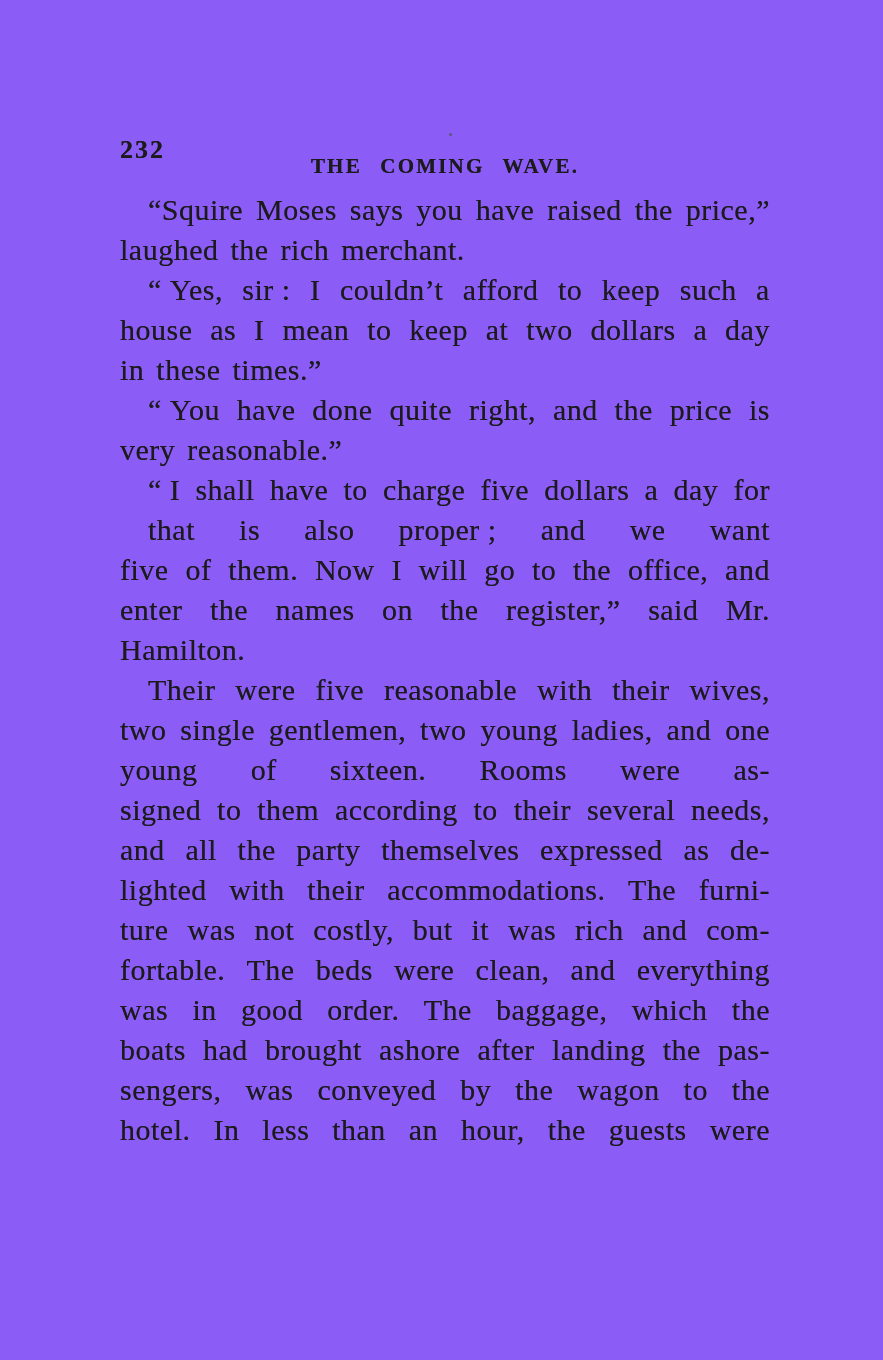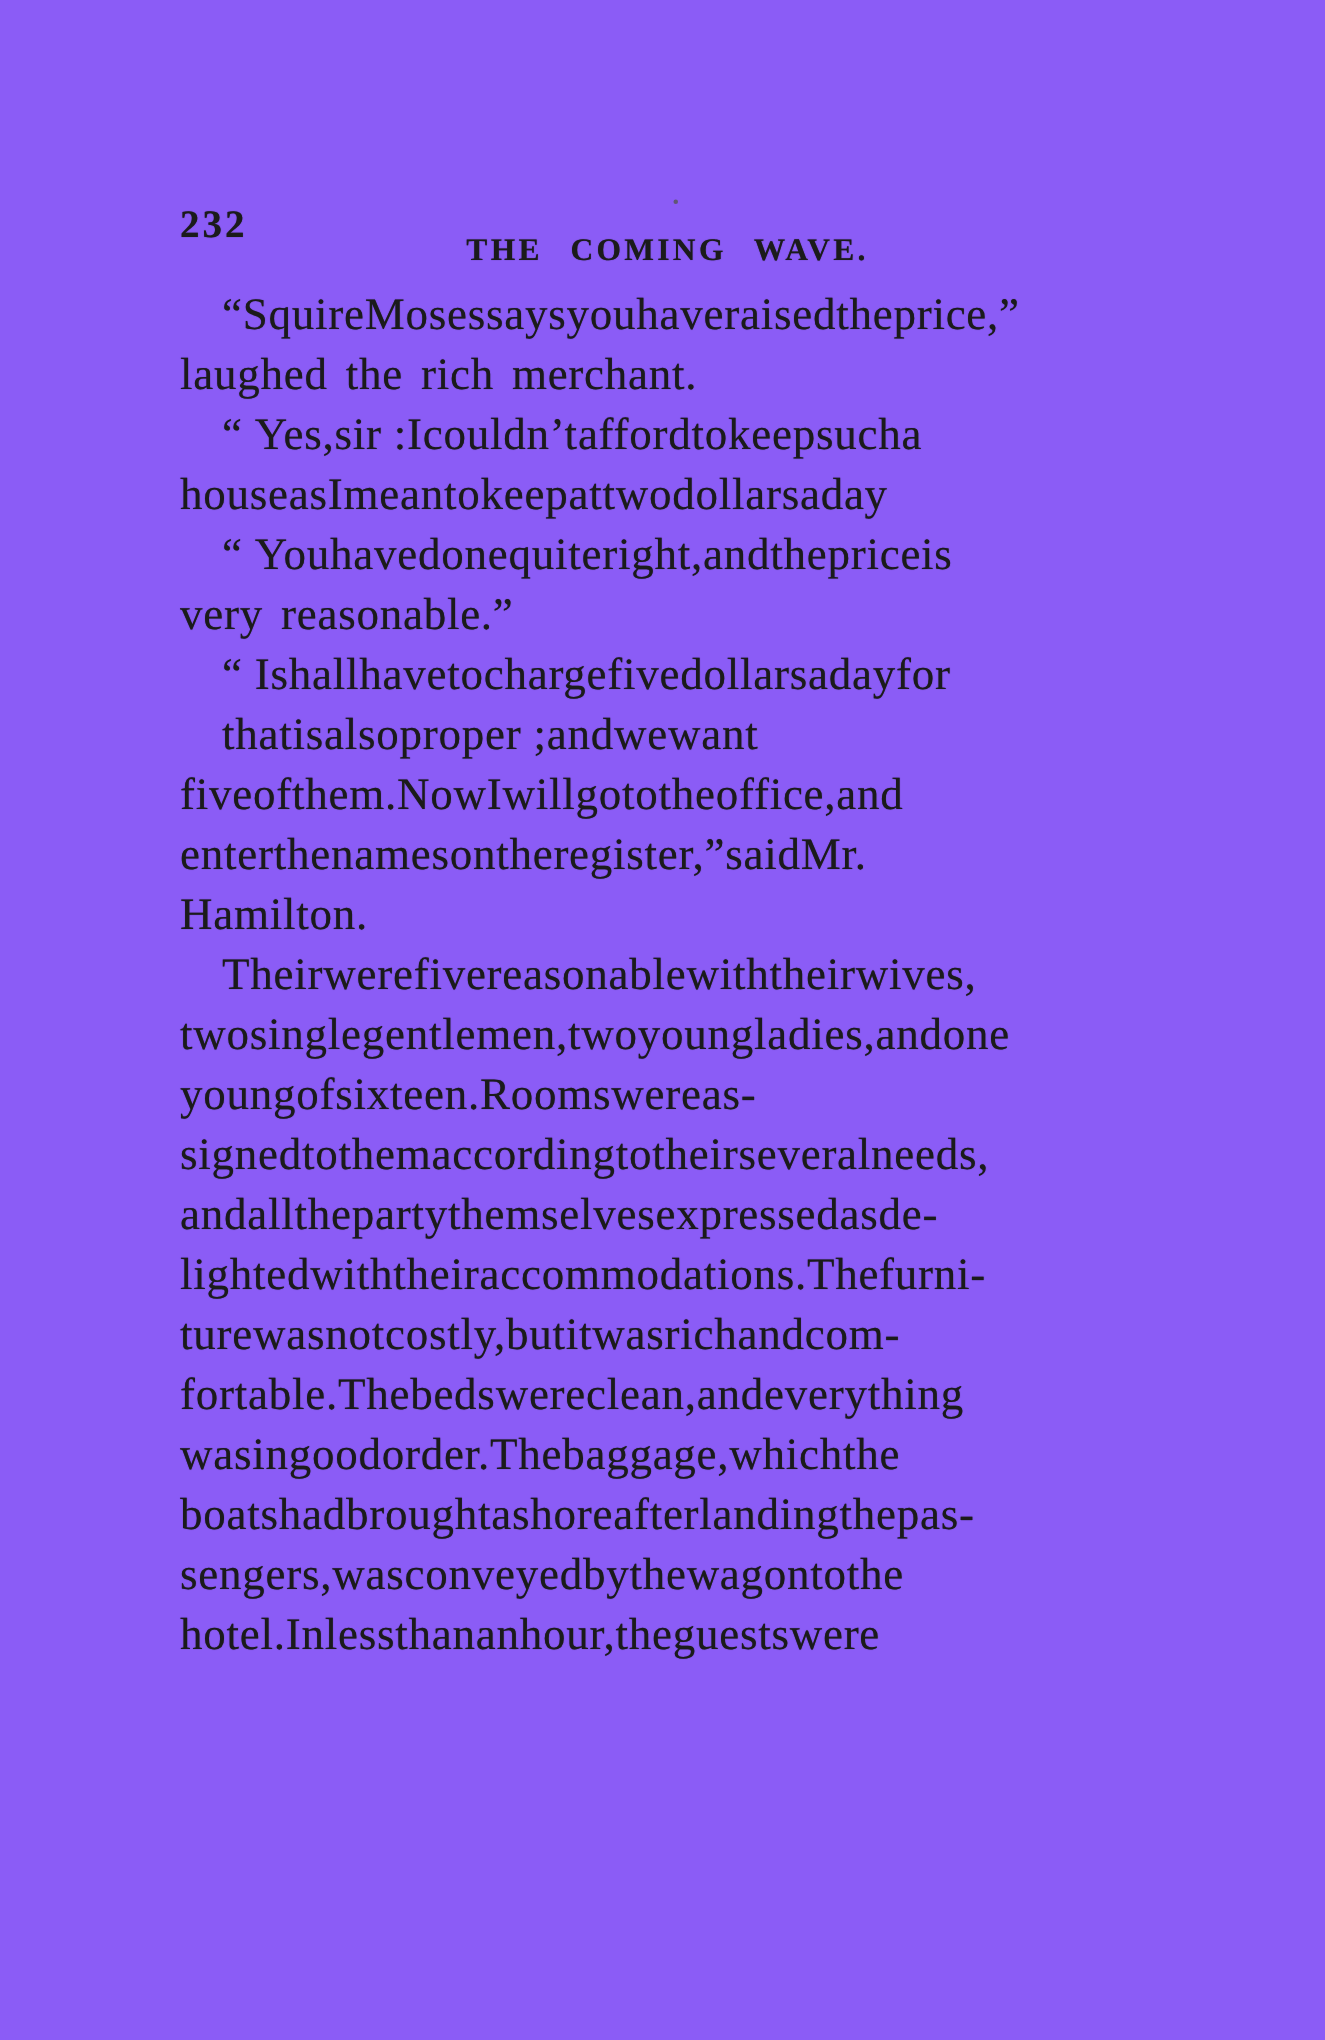--- a/index.html
+++ b/index.html
@@ -63,20 +63,21 @@
     line-height: 40px;
     font-size: 30px;
     letter-spacing: 0.5px;
     white-space: nowrap;
     text-shadow: 0 0 0.6px rgba(20,20,20,0.65);
   }
   .line.indent { padding-left: 28px; }
   .line.last { word-spacing: 4px; }
   .line[data-justify="true"] {
     display: flex;
+    justify-content: space-between;
     white-space: nowrap;
   }
 </style>
 </head>
 <body>
 
 <div id="page">
 
   <div>
     <span id="page-number">232</span>
@@ -118,20 +119,21 @@
           <span>I</span>
           <span>mean</span>
           <span>to</span>
           <span>keep</span>
           <span>at</span>
           <span>two</span>
           <span>dollars</span>
           <span>a</span>
           <span>day</span>
         </div>
+      <div class="line last" data-justify="false">in these times.”</div>
     </div>
 
     <div class="paragraph">
       <div class="line indent" data-justify="true">
           <span>“&nbsp;You</span>
           <span>have</span>
           <span>done</span>
           <span>quite</span>
           <span>right,</span>
           <span>and</span>

